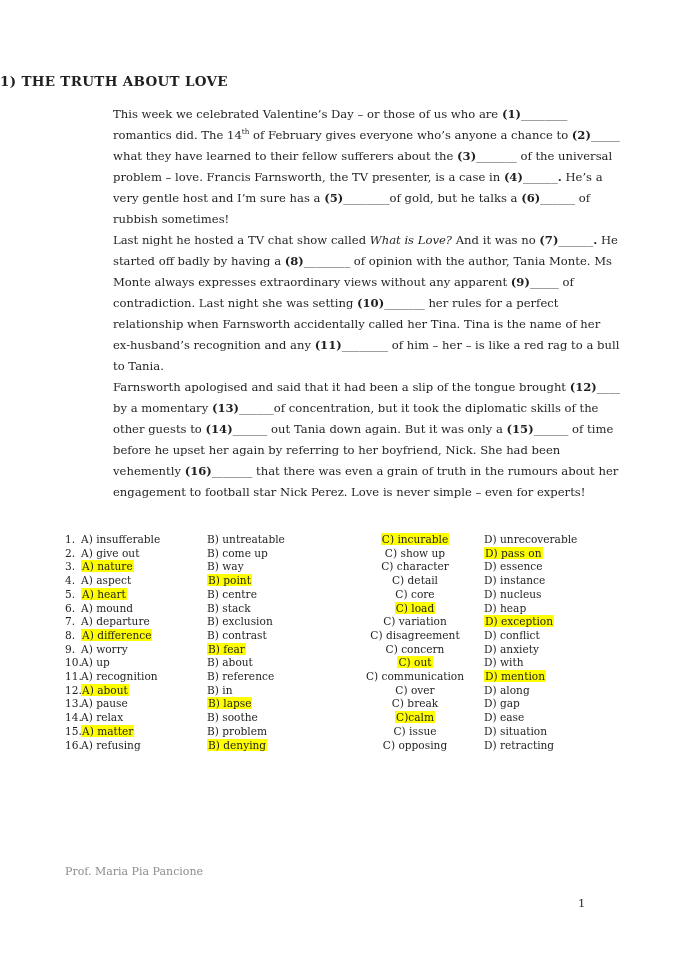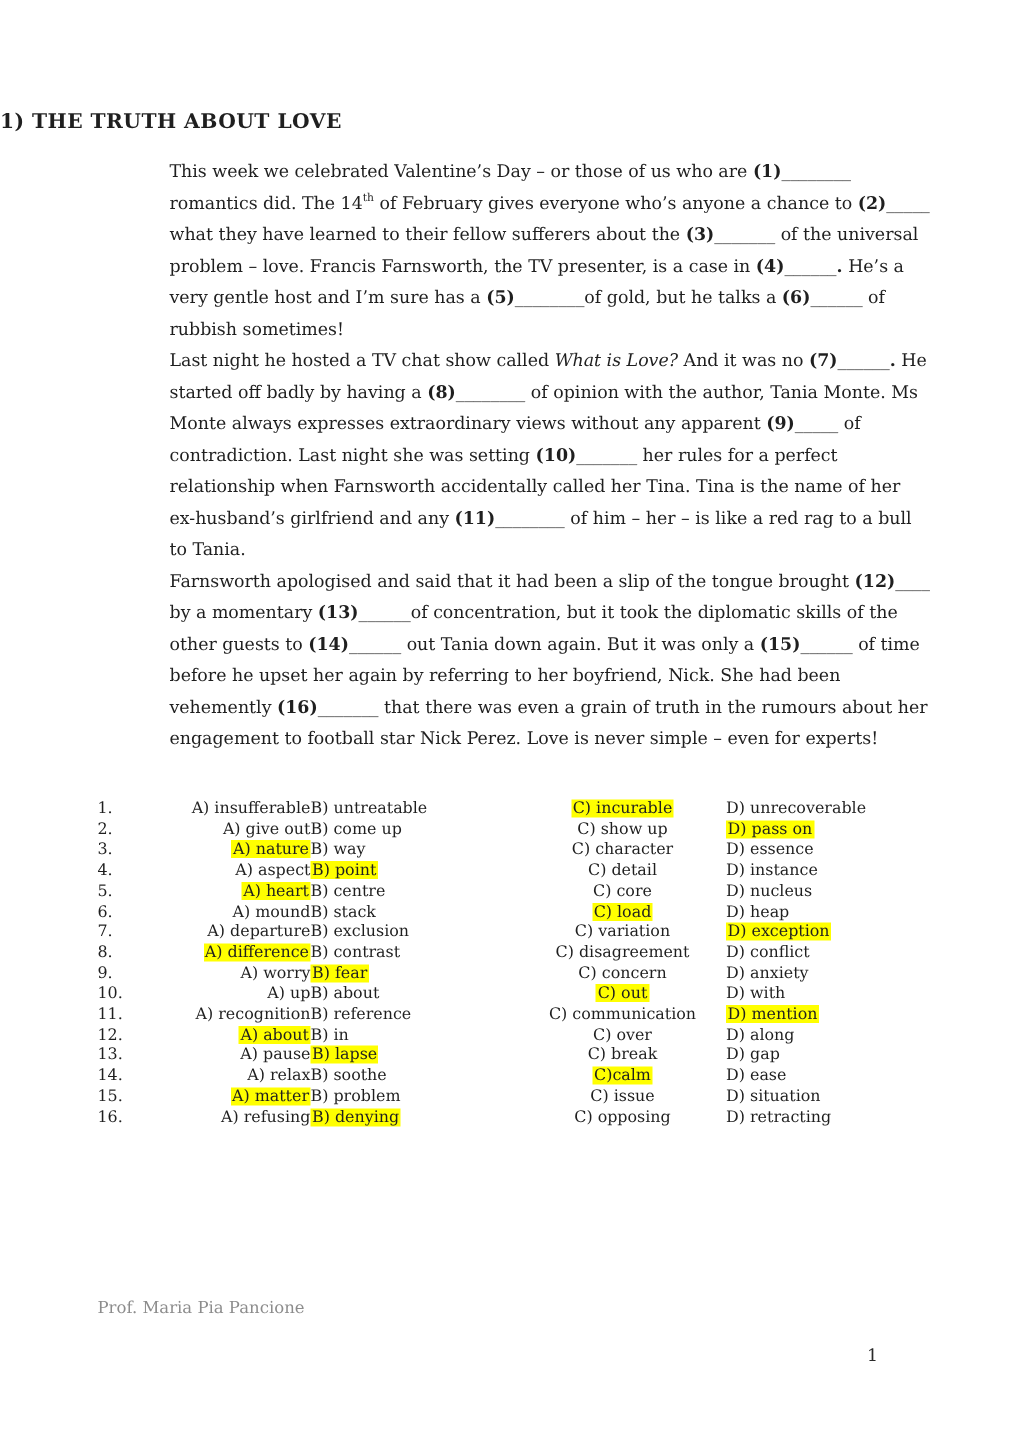--- a/index.html
+++ b/index.html
@@ -27,21 +27,21 @@
   .b{font-weight:bold;}
   .i{font-style:italic;text-align:center;}
   sup{font-size:0.62em;line-height:0;}
   .options{
     position:absolute;top:533px;left:65px;right:20px;
     font-size:10.6px;
     line-height:13.7px;
   }
   .orow{display:flex;white-space:nowrap;}
   .c-num{width:16px;flex:none;}
-  .c-a{width:126px;flex:none;text-align:right;}
+  .c-a{width:126px;flex:none;}
   .c-b{width:139px;flex:none;}
   .c-c{width:138px;flex:none;text-align:center;}
   .c-d{flex:none;}
   .hl{background:var(--hl,#ffff00);padding:0 1px;}
   .footer-author{
     position:absolute;top:865px;left:65px;
     font-size:11px;
     color:var(--footer,#8c8c8c);
   }
   .footer-page{
@@ -60,21 +60,21 @@
       <div class="pline"><span>romantics did. The 14</span><sup>th</sup><span> of February gives everyone who’s anyone a chance to </span><span class="b">(2)</span><span>_____</span></div>
       <div class="pline"><span>what they have learned to their fellow sufferers about the </span><span class="b">(3)</span><span>_______ of the universal</span></div>
       <div class="pline"><span>problem – love. Francis Farnsworth, the TV presenter, is a case in </span><span class="b">(4)</span><span>______</span><span class="b">.</span><span> He’s a</span></div>
       <div class="pline"><span>very gentle host and I’m sure has a </span><span class="b">(5)</span><span>________of gold, but he talks a </span><span class="b">(6)</span><span>______ of</span></div>
       <div class="pline"><span>rubbish sometimes!</span></div>
       <div class="pline"><span>Last night he hosted a TV chat show called </span><span class="i">What is Love?</span><span> And it was no </span><span class="b">(7)</span><span>______</span><span class="b">.</span><span> He</span></div>
       <div class="pline"><span>started off badly by having a </span><span class="b">(8)</span><span>________ of opinion with the author, Tania Monte. Ms</span></div>
       <div class="pline"><span>Monte always expresses extraordinary views without any apparent </span><span class="b">(9)</span><span>_____ of</span></div>
       <div class="pline"><span>contradiction. Last night she was setting </span><span class="b">(10)</span><span>_______ her rules for a perfect</span></div>
       <div class="pline"><span>relationship when Farnsworth accidentally called her Tina. Tina is the name of her</span></div>
-      <div class="pline"><span>ex-husband’s girlfriend and any </span><span class="b">(11)</span><span>________ of him – her – is like a red rag to a bull</span></div>
+      <div class="pline"><span>ex-husband’s recognition and any </span><span class="b">(11)</span><span>________ of him – her – is like a red rag to a bull</span></div>
       <div class="pline"><span>to Tania.</span></div>
       <div class="pline"><span>Farnsworth apologised and said that it had been a slip of the tongue brought </span><span class="b">(12)</span><span>____</span></div>
       <div class="pline"><span>by a momentary </span><span class="b">(13)</span><span>______of concentration, but it took the diplomatic skills of the</span></div>
       <div class="pline"><span>other guests to </span><span class="b">(14)</span><span>______ out Tania down again. But it was only a </span><span class="b">(15)</span><span>______ of time</span></div>
       <div class="pline"><span>before he upset her again by referring to her boyfriend, Nick. She had been</span></div>
       <div class="pline"><span>vehemently </span><span class="b">(16)</span><span>_______ that there was even a grain of truth in the rumours about her</span></div>
       <div class="pline"><span>engagement to football star Nick Perez. Love is never simple – even for experts!</span></div>
     </div>
   <div class="options" id="options">
       <div class="orow">

